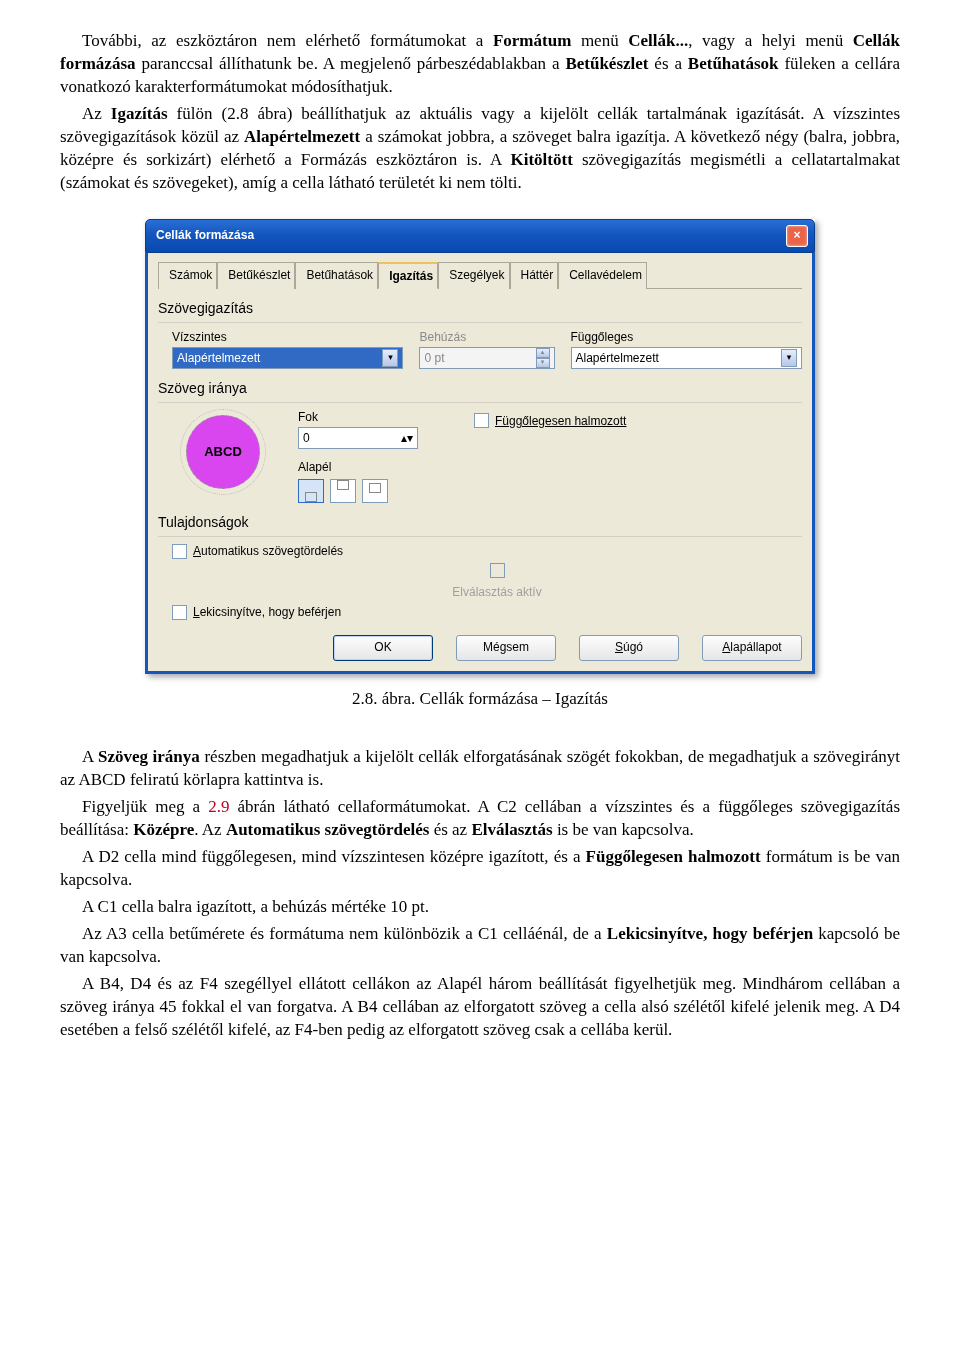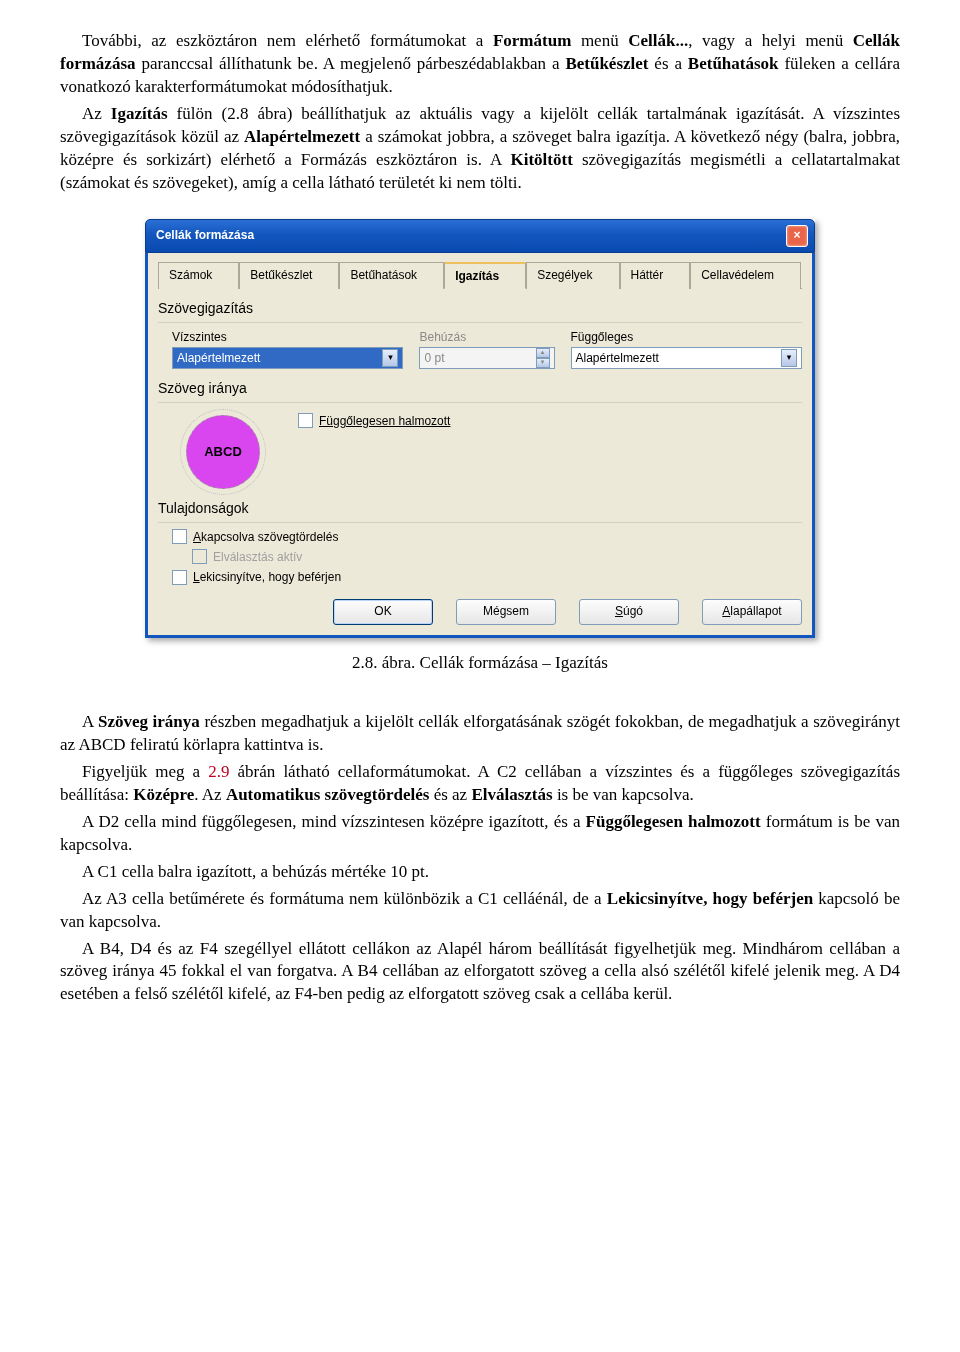--- a/index.html
+++ b/index.html
@@ -71,21 +71,21 @@
     border-right: 3px solid #1256be;
     border-bottom: 3px solid #1256be;
     padding: 8px 10px 10px 10px;
   }
   .tabs {
     display: flex;
     border-bottom: 1px solid #aca899;
     margin-bottom: 10px;
   }
   .tab {
-    padding: 4px 26px 4px 10px;
+    padding: 4px 4px 4px 10px;
     border: 1px solid #aca899;
     border-bottom: none;
     background: #ece9d8;
     margin-right: 0px;
     position: relative;
     top: 1px;
     font-size: 12px;
   }
   .tab.active {
     background: #ece9d8;
@@ -166,21 +166,21 @@
     gap: 6px;
     font-size: 12px;
     margin: 4px 0;
   }
   .checkbox .box {
     width: 13px;
     height: 13px;
     border: 1px solid #7f9db9;
     background: #fff;
   }
-  .checkbox.disabled { color: #a0a0a0; }
+  .checkbox.disabled { color: #a0a0a0; flex-direction: column; }
   .checkbox.disabled .box { background: #ece9d8; }
   .abcd-dial {
     width: 72px;
     height: 72px;
     border: 1px dashed #999;
     border-radius: 50%;
     display: flex;
     align-items: center;
     justify-content: center;
     font-weight: bold;
@@ -309,35 +309,55 @@
       </div>
 
       <div class="group">
         <div class="group-title">Szöveg iránya</div>
         <div class="row" style="align-items:flex-start;">
           <div style="flex:0 0 110px;">
             <div class="abcd-dial">
               <span>ABCD</span>
             </div>
           </div>
+          <div style="flex:0 0 160px;">
+            <span class="label">Fok</span>
+            <div class="dropdown" style="width:110px;">
+              <span>0</span>
+              <div class="sp-btns" style="margin-left:auto;"><span>▴</span><span>▾</span></div>
+            </div>
+            <div style="height:10px"></div>
+            <span class="label">Alapél</span>
+            <div class="ref-edge">
+              <div class="rb sel">
+                  <div class="mini"></div>
+                </div>
+              <div class="rb">
+                  <div class="mini" style="align-self:flex-start;margin-bottom:auto;"></div>
+                </div>
+              <div class="rb">
+                  <div class="mini" style="align-self:center;margin-bottom:6px;"></div>
+                </div>
+            </div>
+          </div>
           <div style="flex:1">
             <div class="checkbox">
               <div class="box"></div>
               <span class="u">Függőlegesen halmozott</span>
             </div>
           </div>
         </div>
       </div>
 
       <div class="group">
         <div class="group-title">Tulajdonságok</div>
         <div style="padding-left:14px;">
           <div class="checkbox">
             <div class="box"></div>
-            <span><span class="u">A</span><span>kapcsolva szövegtördelés</span></span>
+            <span><span class="u">A</span><span>utomatikus szövegtördelés</span></span>
           </div>
           <div class="checkbox disabled" style="padding-left:20px;">
             <div class="box"></div>
             <span>Elválasztás aktív</span>
           </div>
           <div class="checkbox">
             <div class="box"></div>
             <span><span class="u">L</span><span>ekicsinyítve, hogy beférjen</span></span>
           </div>
         </div>

